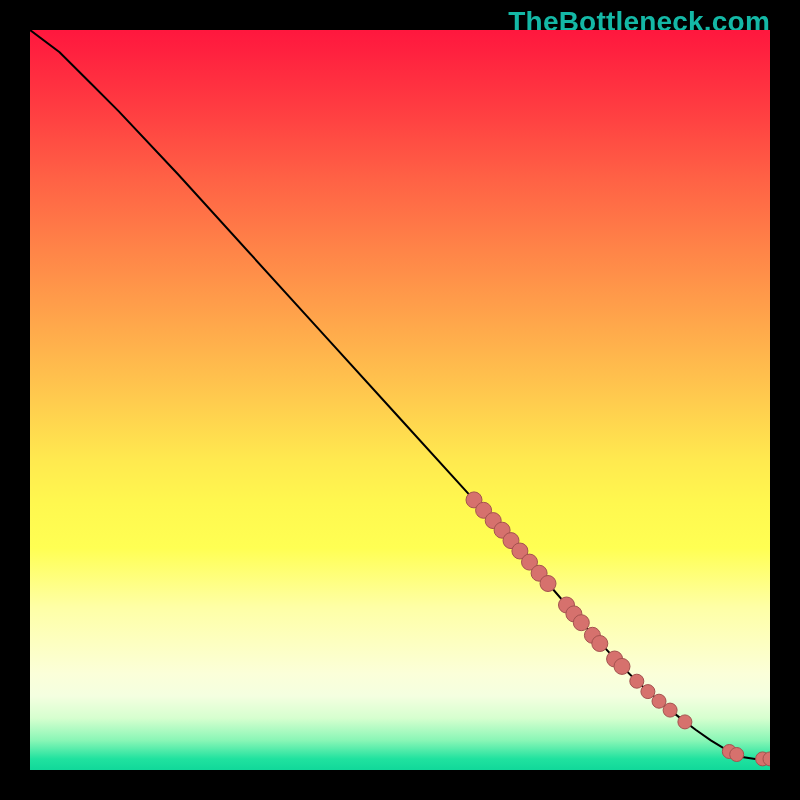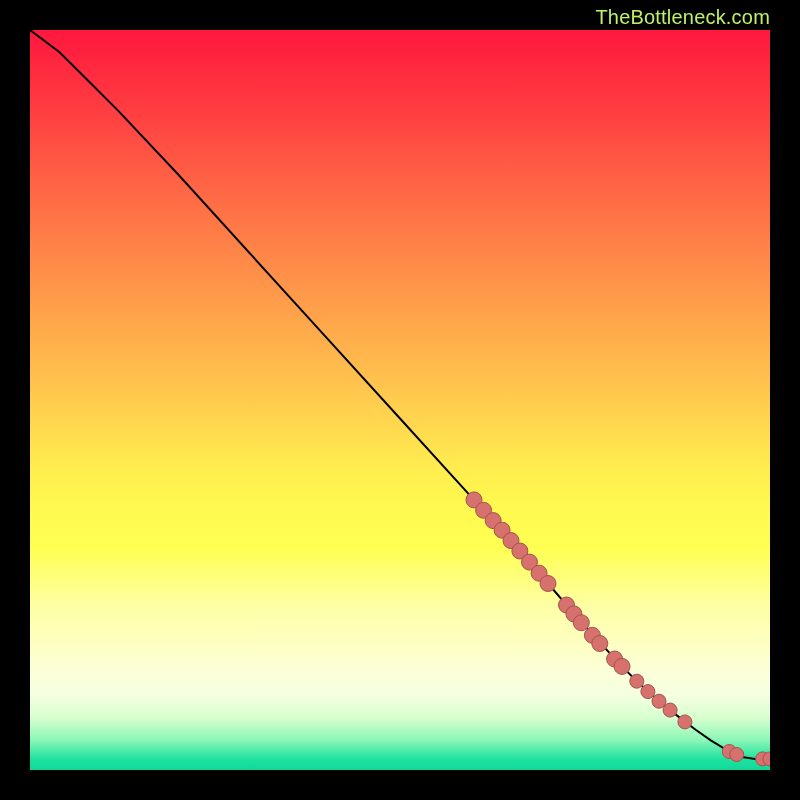--- a/index.html
+++ b/index.html
@@ -51,23 +51,23 @@
   .svg-layer {
     position: absolute;
     inset: 0;
     width: 740px;
     height: 740px;
   }
   .attribution {
     position: absolute;
     top: 6px;
     right: 30px;
-    color: #bef264;
-    font-size: 20px;
-    font-weight: 400;
+    color: #14b8a6;
+    font-size: 28px;
+    font-weight: 700;
     letter-spacing: 0.2px;
   }
 </style>
 </head>
 <body>
 
 <div class="frame">
   <div class="attribution">TheBottleneck.com</div>
 
   <div class="plot">

